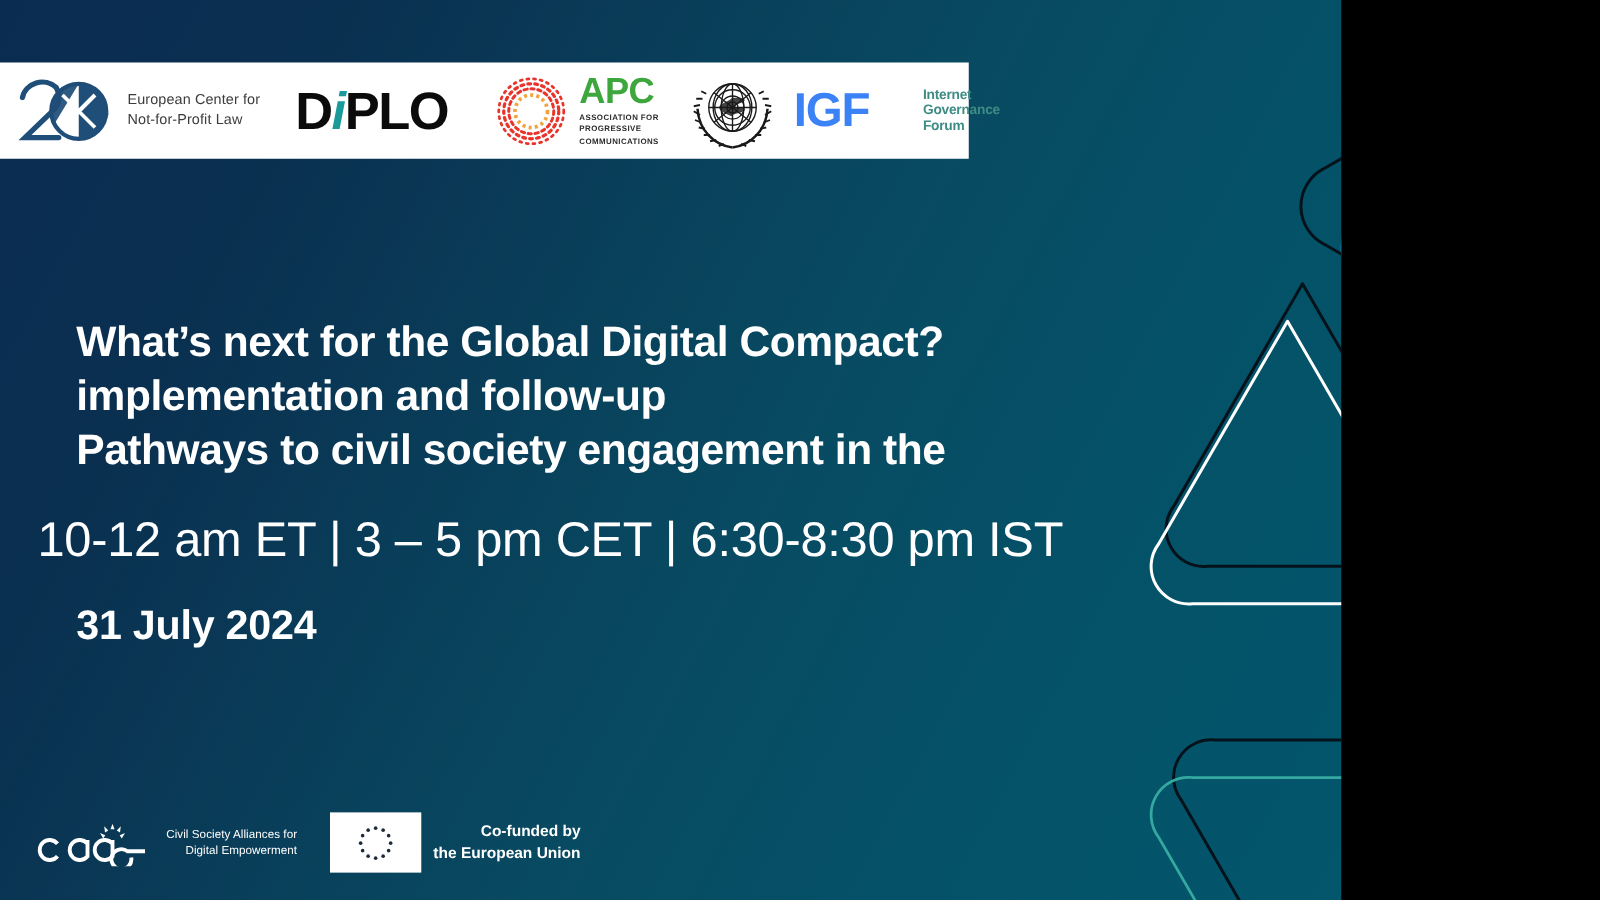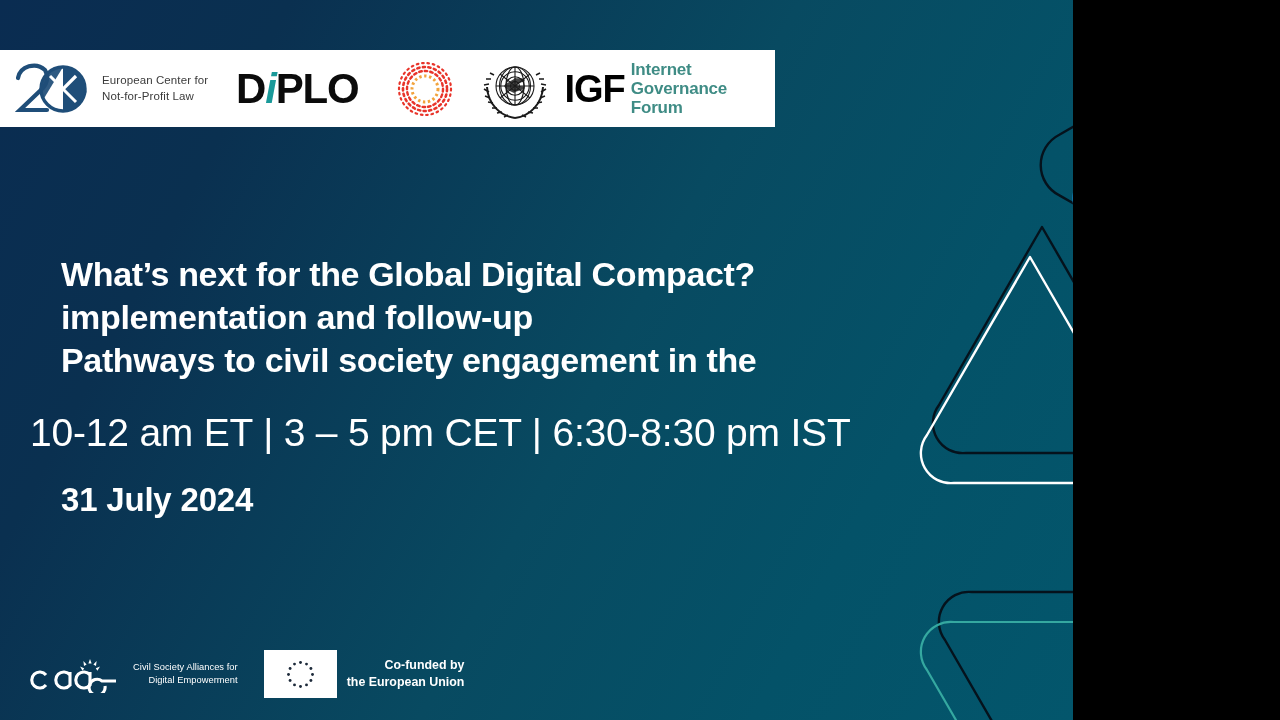--- a/index.html
+++ b/index.html
@@ -90,30 +90,31 @@
 
   
   .un { margin-left: 22px; }
   .un-mark { width: 74px; height: 66px; }
 
   
   .igf { margin-left: 12px; gap: 6px; }
   .igf-big {
     font-size: 38px;
     font-weight: 800;
-    color: #000000;
+    color: #3b82f6;
     letter-spacing: -1px;
     line-height: 1;
   }
   .igf-sub {
-    font-size: 17px;
+    font-size: 11px;
     font-weight: 800;
     color: #3f8c85;
     line-height: 1.12;
     letter-spacing: -.2px;
+    margin-left: 37px;
   }
 
   
   .headline {
     position: absolute;
     left: 61px;
     top: 253px;
     width: 860px;
     color: #ffffff;
     font-size: 34px;
@@ -234,20 +235,28 @@
 
     <div class="logo-slot apc">
       <svg class="apc-mark" viewBox="0 0 62 62">
         <g stroke="#e8342a" stroke-width="2.6" stroke-linecap="round">
           <circle cx="31" cy="31" r="22" fill="none" stroke-dasharray="2.2 3.4"></circle>
           <circle cx="31" cy="31" r="26" fill="none" stroke-dasharray="1.6 3.8" stroke-width="2.2"></circle>
           <circle cx="31" cy="31" r="18" fill="none" stroke-dasharray="2.6 3" stroke-width="2.4"></circle>
         </g>
         <circle cx="31" cy="31" r="13" fill="none" stroke="#f2a33c" stroke-width="3" stroke-dasharray="2.4 2.6"></circle>
       </svg>
+      <div class="apc-text">
+        <span class="apc-big">APC</span>
+        <span class="apc-sub">
+          <span style="display:block">ASSOCIATION FOR</span>
+          <span style="display:block">PROGRESSIVE</span>
+          <span style="display:block">COMMUNICATIONS</span>
+        </span>
+      </div>
     </div>
 
     <div class="logo-slot un">
       <svg class="un-mark" viewBox="0 0 74 66">
         <g stroke="#1a1a1a" fill="none" stroke-width="1.1">
           <circle cx="37" cy="30" r="19"></circle>
           <circle cx="37" cy="30" r="14.2"></circle>
           <circle cx="37" cy="30" r="9.2"></circle>
           <circle cx="37" cy="30" r="4.4"></circle>
           <path d="M18 30 H56 M37 11 V49"></path>

